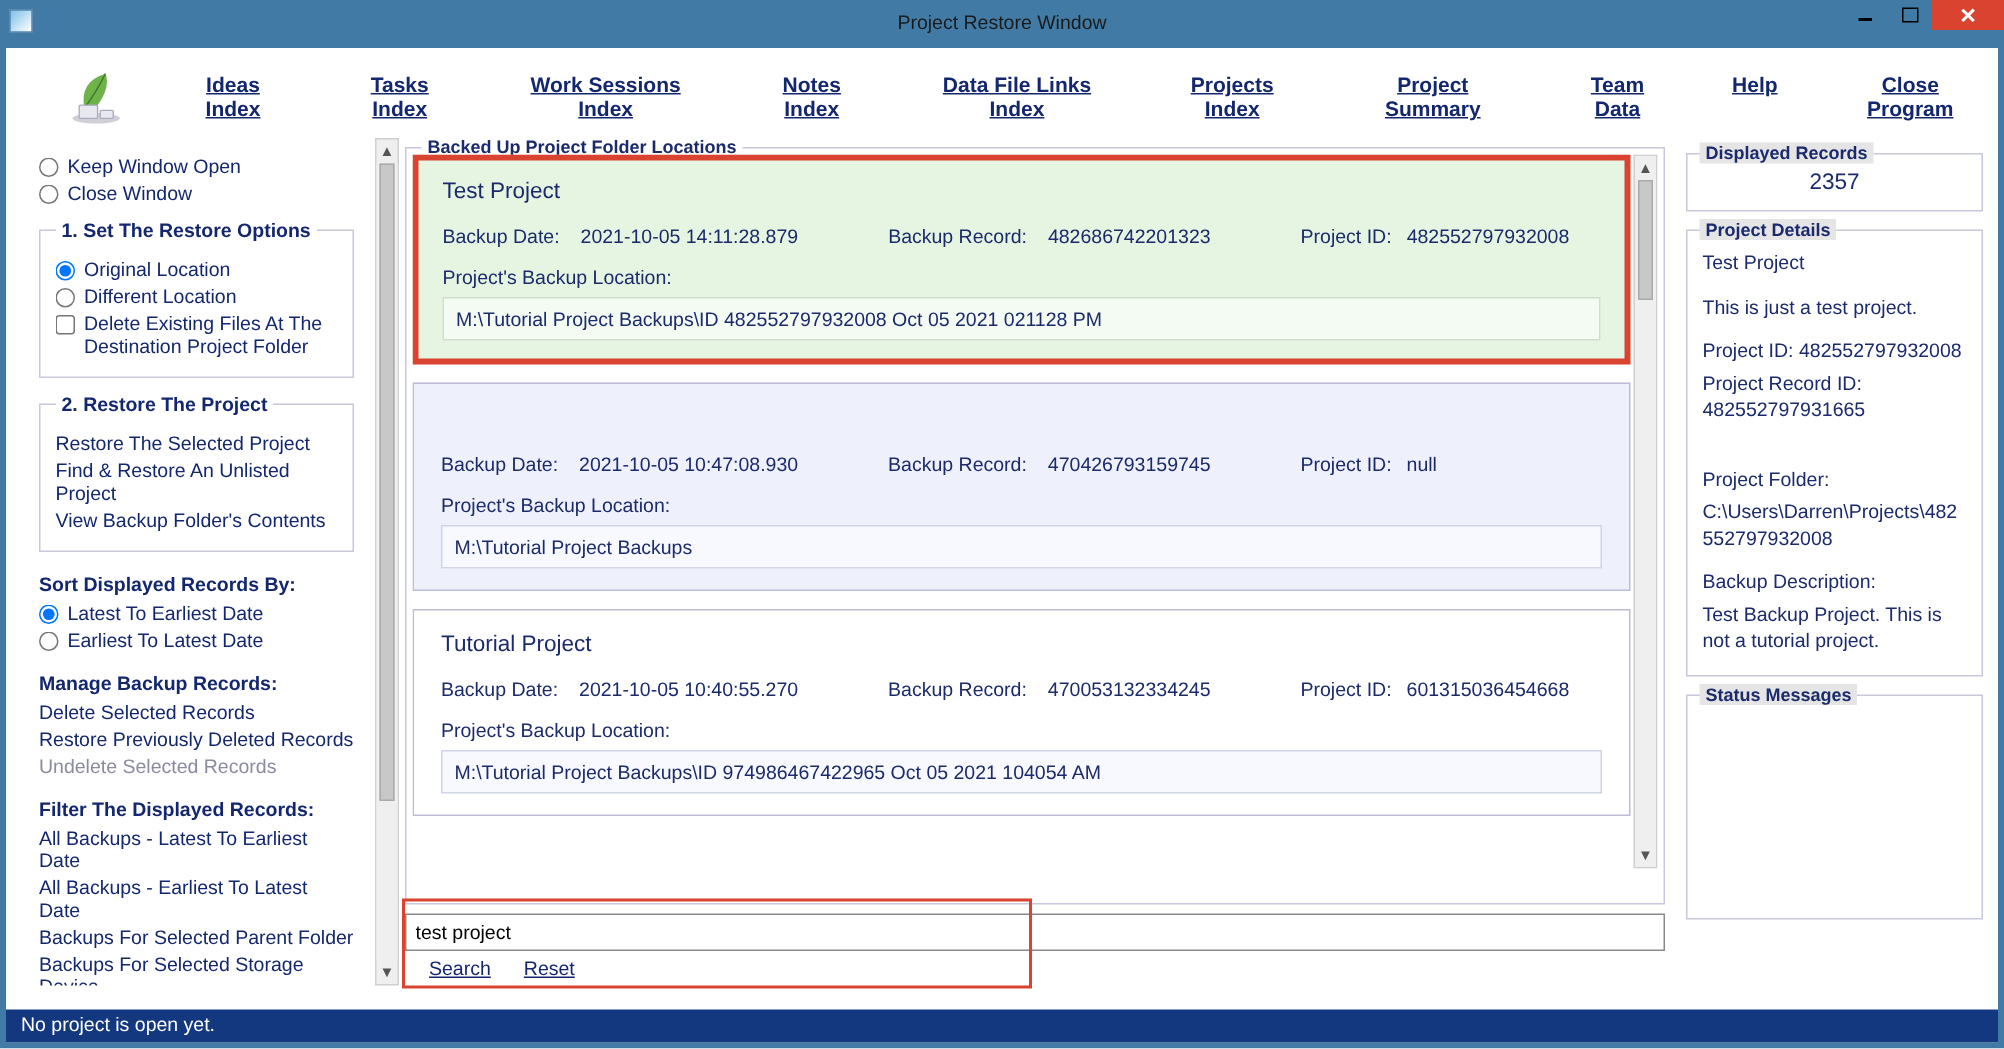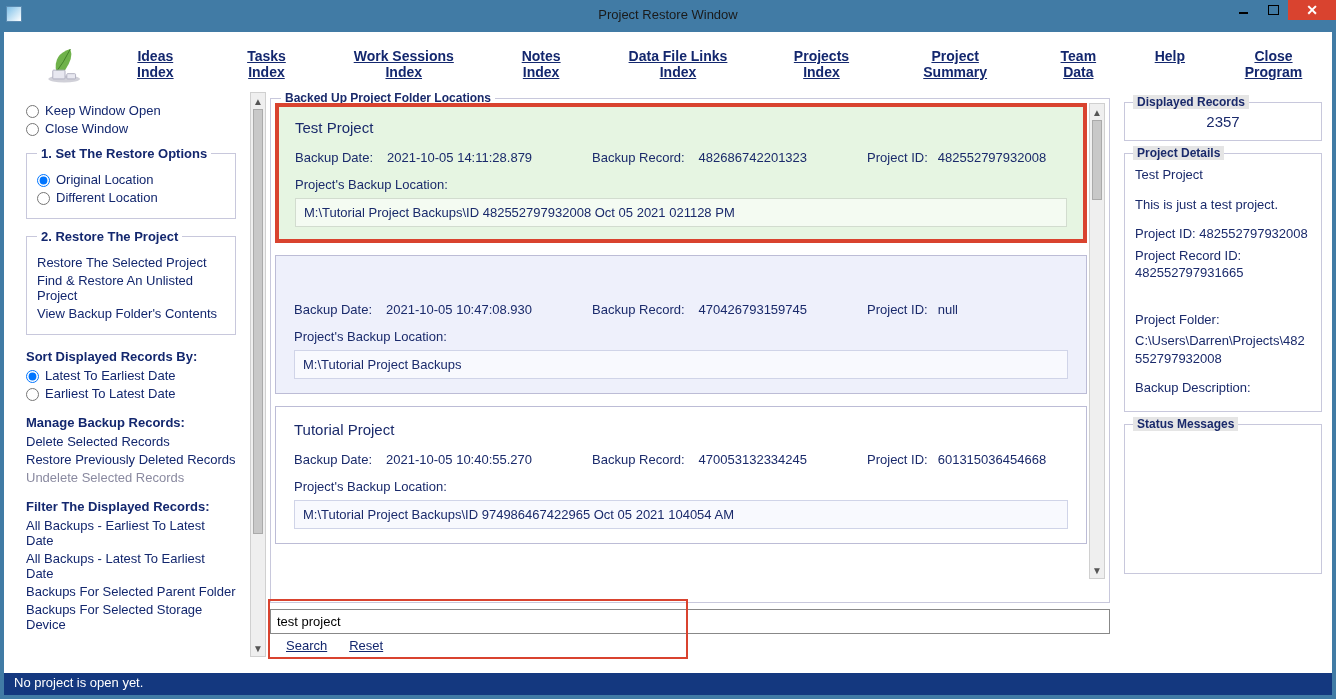--- a/index.html
+++ b/index.html
@@ -132,20 +132,24 @@
       <fieldset>
         <legend>1. Set The Restore Options</legend>
         <label class="radio-row">
           <input type="radio" name="loc" checked="" style="">
           <span>Original Location</span>
         </label>
         <label class="radio-row">
           <input type="radio" name="loc" style="">
           <span>Different Location</span>
         </label>
+        <label class="check-row">
+          <input type="checkbox" style="">
+          <span>Delete Existing Files At The Destination Project Folder</span>
+        </label>
       </fieldset>
 
       <fieldset>
         <legend>2. Restore The Project</legend>
         <span class="link">Restore The Selected Project</span>
         <span class="link">Find &amp; Restore An Unlisted Project</span>
         <span class="link">View Backup Folder's Contents</span>
       </fieldset>
 
       <div class="section-label">Sort Displayed Records By:</div>
@@ -157,22 +161,22 @@
         <input type="radio" name="sort" style="">
         <span>Earliest To Latest Date</span>
       </label>
 
       <div class="section-label">Manage Backup Records:</div>
       <span class="link">Delete Selected Records</span>
       <span class="link">Restore Previously Deleted Records</span>
       <span class="link disabled">Undelete Selected Records</span>
 
       <div class="section-label">Filter The Displayed Records:</div>
+      <span class="link">All Backups - Latest To Earliest Date</span>
       <span class="link">All Backups - Earliest To Latest Date</span>
-      <span class="link">All Backups - Latest To Earliest Date</span>
       <span class="link">Backups For Selected Parent Folder</span>
       <span class="link">Backups For Selected Storage Device</span>
 
     </div>
 
     <div class="vscroll">
       <div class="arrow">▲</div>
       <div class="track">
           <div class="thumb"></div>
         </div>
@@ -257,20 +261,21 @@
 
       <div class="panel details">
         <div class="panel-title">Project Details</div>
         <p>Test Project</p>
         <p style="margin-top:12px;">This is just a test project.</p>
         <p style="margin-top:12px;"><span>Project ID:</span>&nbsp;<span>482552797932008</span></p>
         <p><span>Project Record ID:</span> <span>482552797931665</span></p>
         <p style="margin-top:29px;">Project Folder:</p>
         <p>C:\Users\Darren\Projects\482552797932008</p>
         <p style="margin-top:12px;">Backup Description:</p>
+        <p>Test Backup Project. This is not a tutorial project.</p>
       </div>
 
       <div class="panel status">
         <div class="panel-title">Status Messages</div>
       </div>
     </div>
   </div>
 
   <div class="statusbar">
     <span>No project is open yet.</span>

